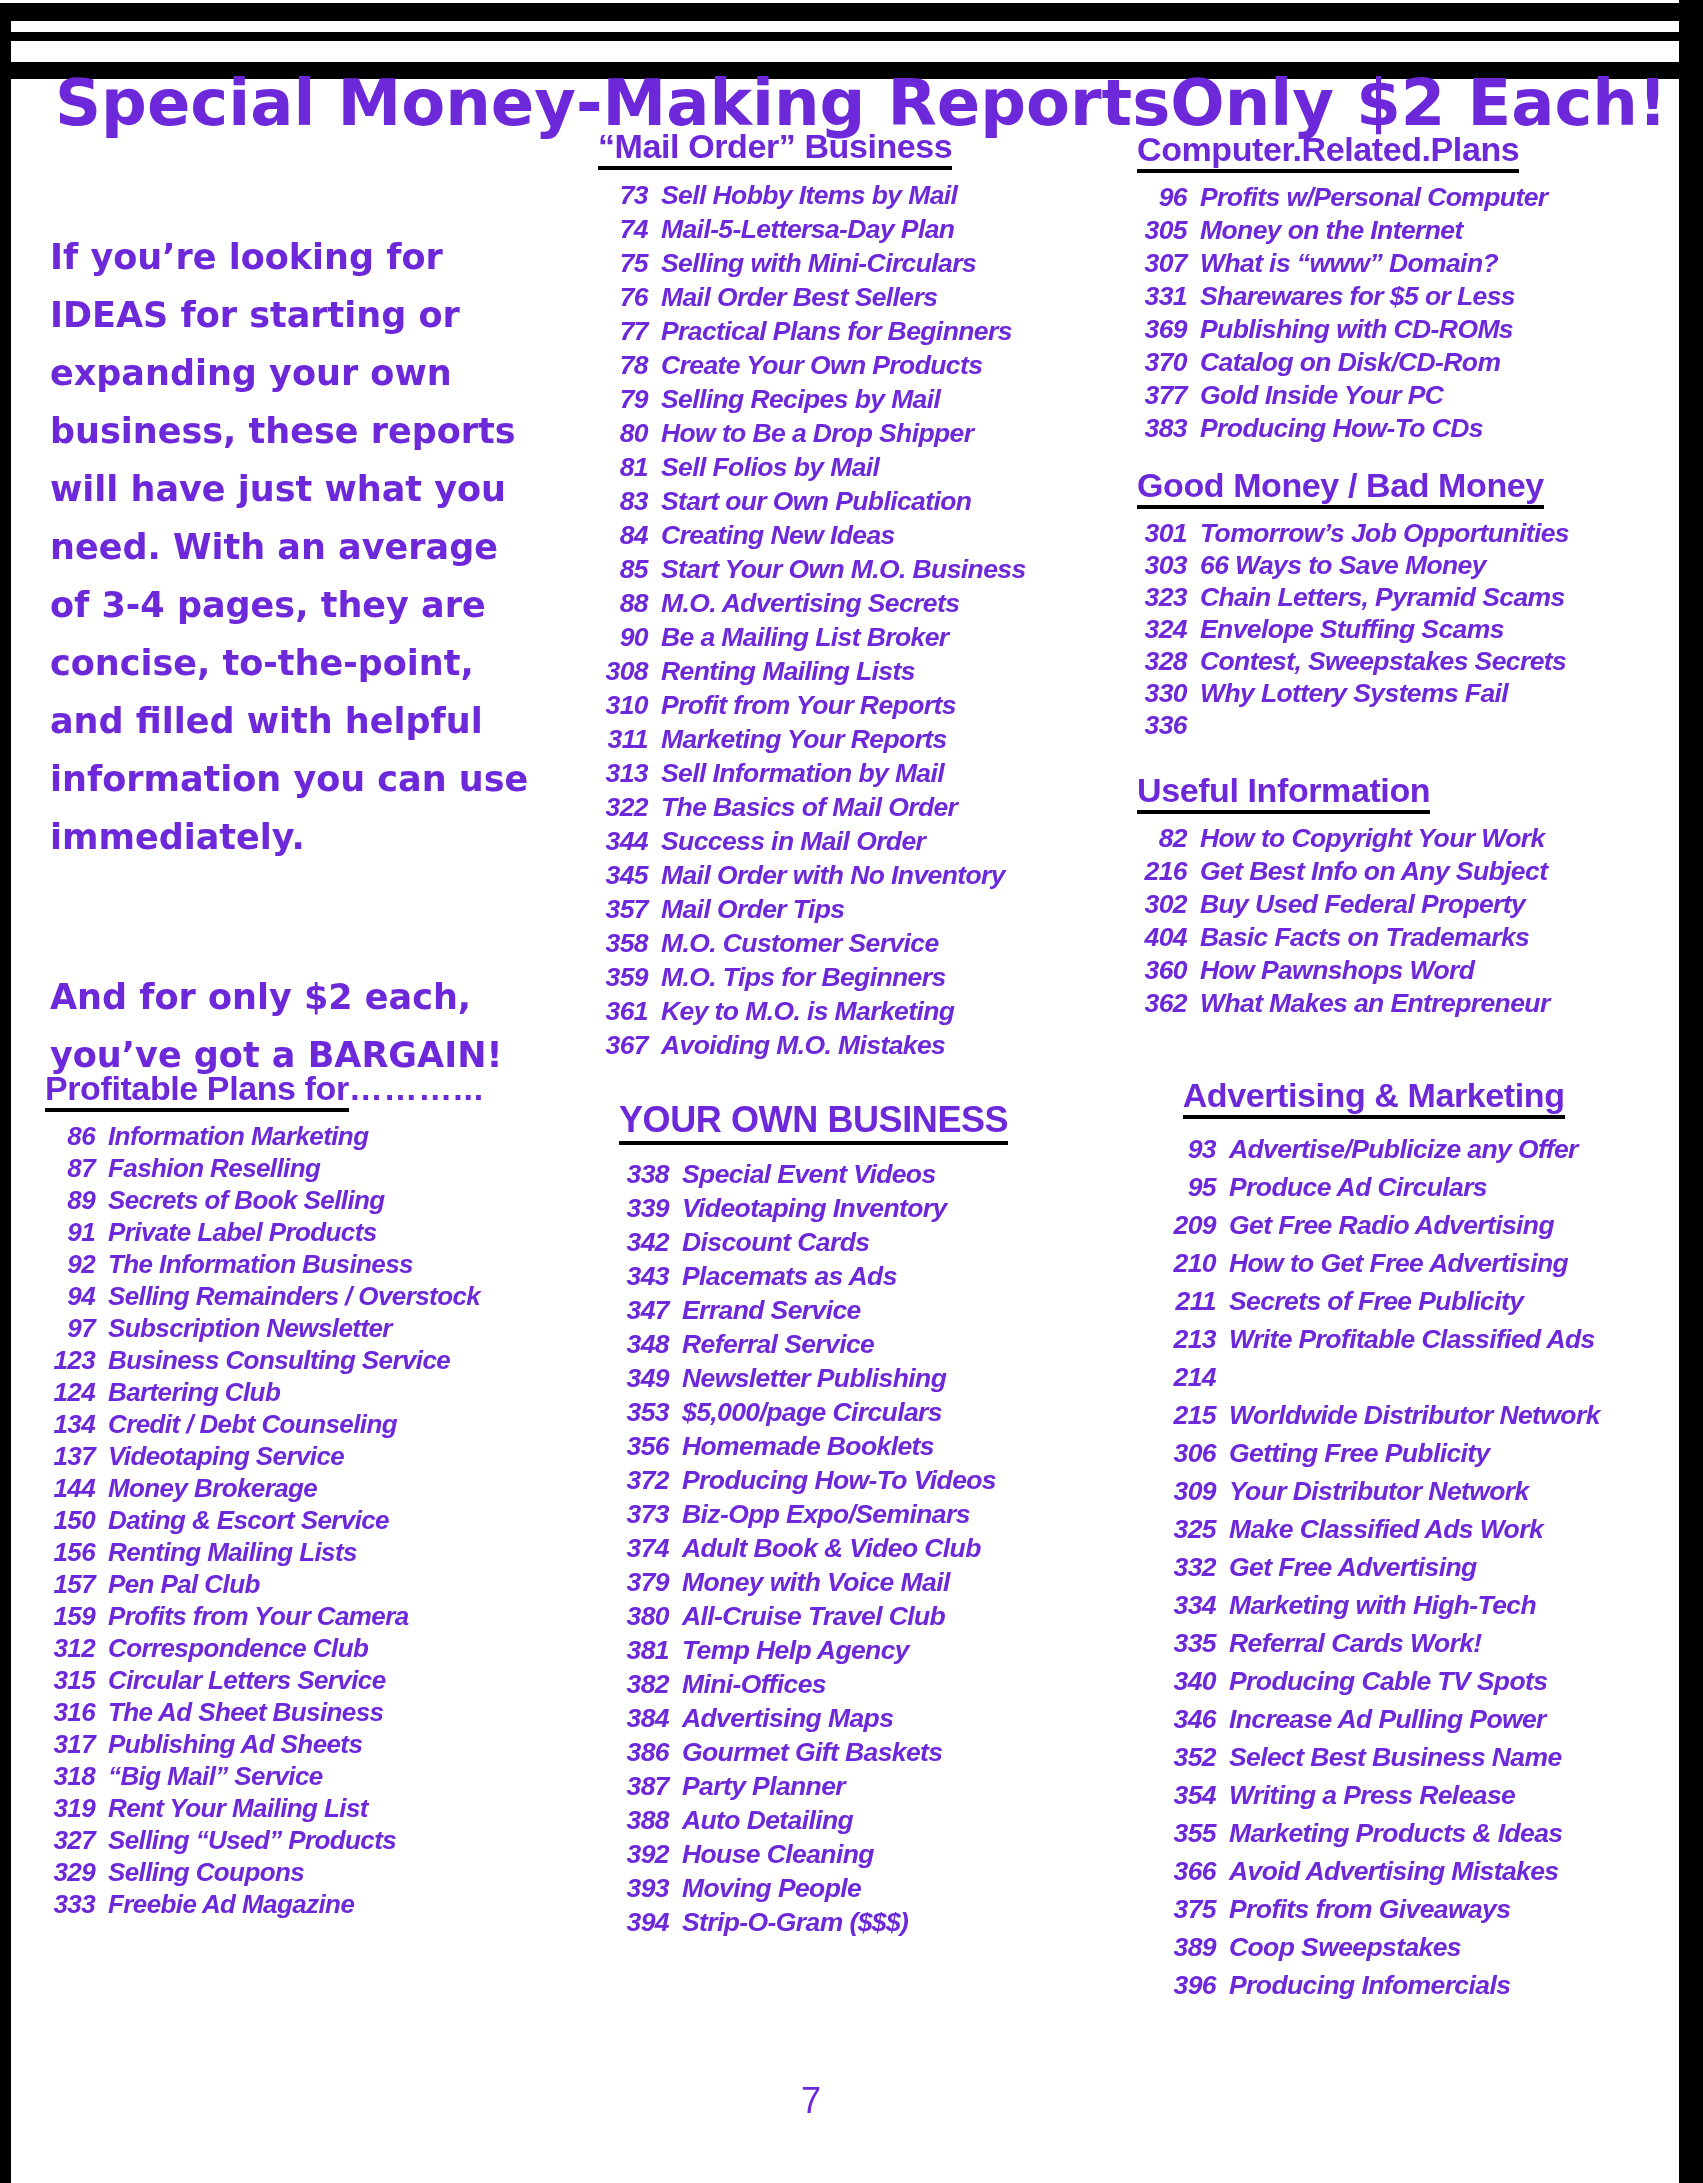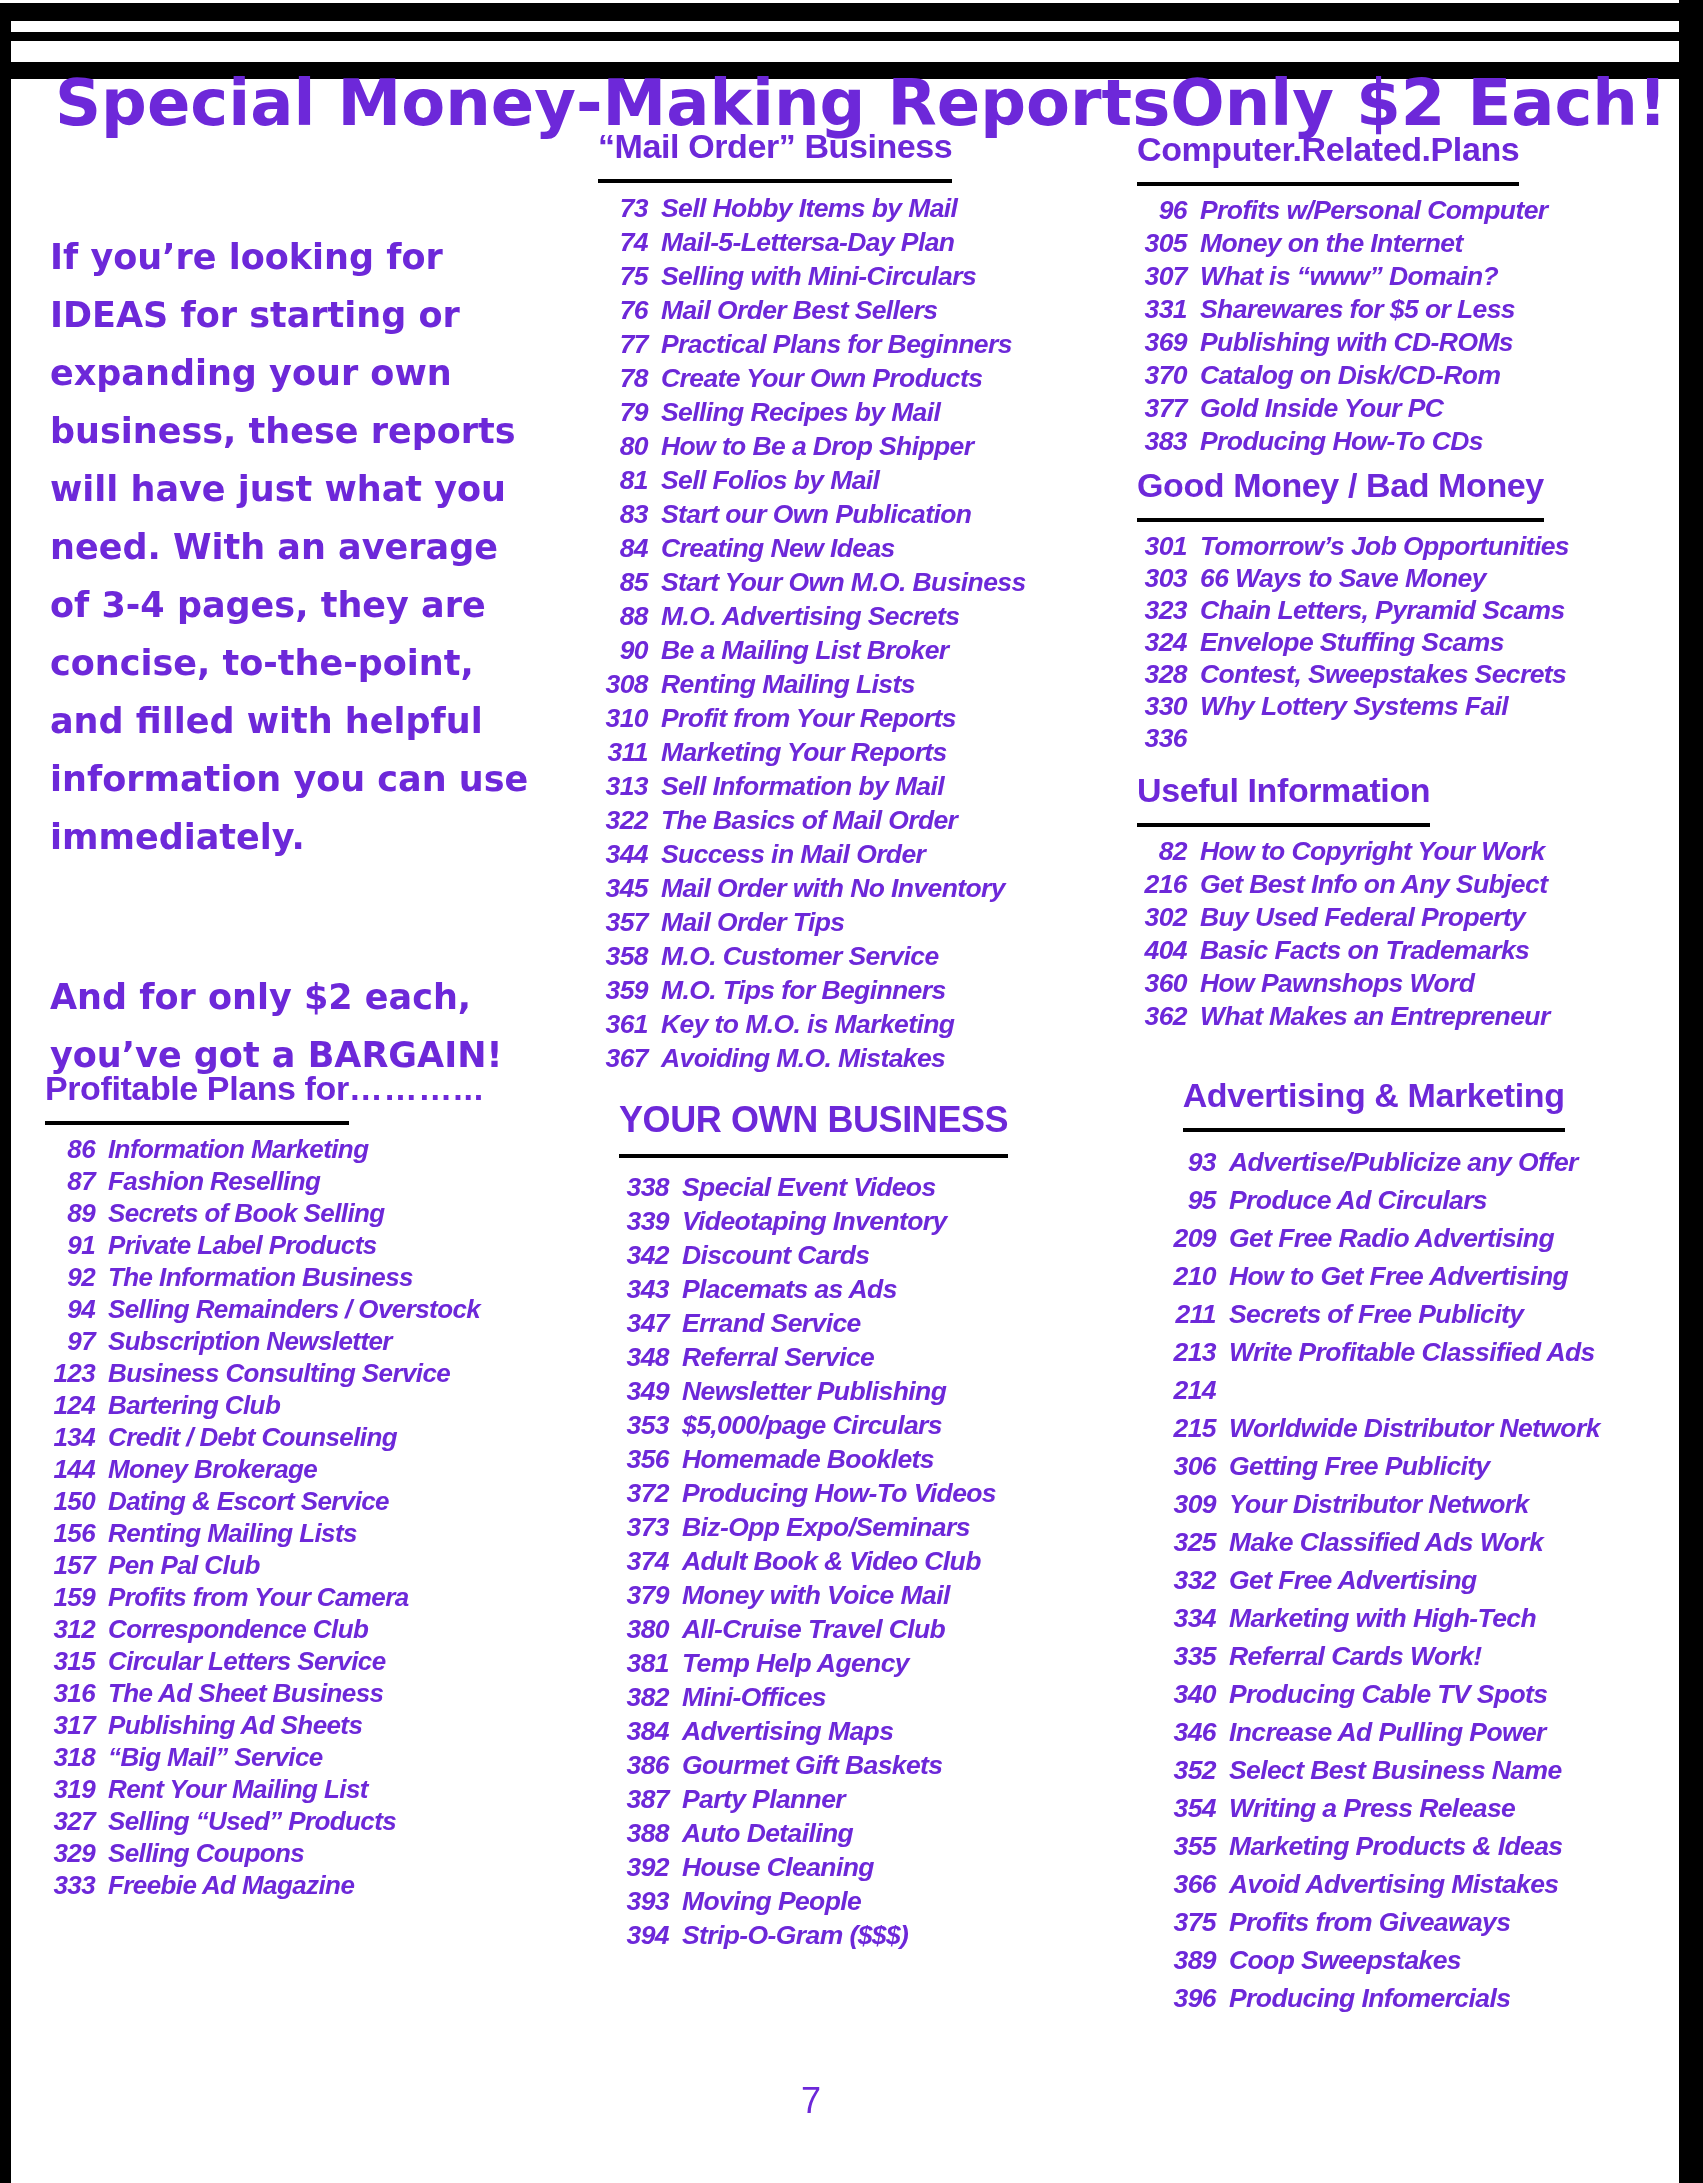--- a/index.html
+++ b/index.html
@@ -33,21 +33,21 @@
     white-space:pre-line; letter-spacing:0px;
   }
   .intro .p2 { margin-top:44px; white-space:pre-line; }
 
   
   .sec { position:absolute; }
   .sec-heading {
     font-size:34px; font-weight:bold; white-space:nowrap; margin-bottom:7.6px;
     letter-spacing:-0.4px;
   }
-  .sec-heading .u { display:inline-block; border-bottom:4.5px solid #000; padding-bottom:13px; }
+  .sec-heading .u { display:inline-block; border-bottom:4.5px solid #000; padding-bottom:0; }
   .sec-heading .dots { letter-spacing:0.8px; }
 
   .list { font-weight:bold; letter-spacing:-0.6px; font-size:26.5px;font-style:italic; }
   .item { display:flex; align-items:baseline; }
   .num  { flex:0 0 50px; text-align:right; padding-right:13px; }
   .title-cell { flex:1; white-space:nowrap; }
 
   .lh42 .item { height:32px; line-height:32px; }
   .lh43 .item { height:33px;   line-height:33px; }
   .lh44 .item { height:34px; line-height:34px; }
@@ -151,20 +151,24 @@
         <div class="item">
           <span class="num">124</span>
           <span class="title-cell">Bartering Club</span>
         </div>
 
         <div class="item">
           <span class="num">134</span>
           <span class="title-cell">Credit / Debt Counseling</span>
         </div>
 
+        <div class="item">
+          <span class="num">137</span>
+          <span class="title-cell">Videotaping Service</span>
+        </div>
 
         <div class="item">
           <span class="num">144</span>
           <span class="title-cell">Money Brokerage</span>
         </div>
 
         <div class="item">
           <span class="num">150</span>
           <span class="title-cell">Dating &amp; Escort Service</span>
         </div>

